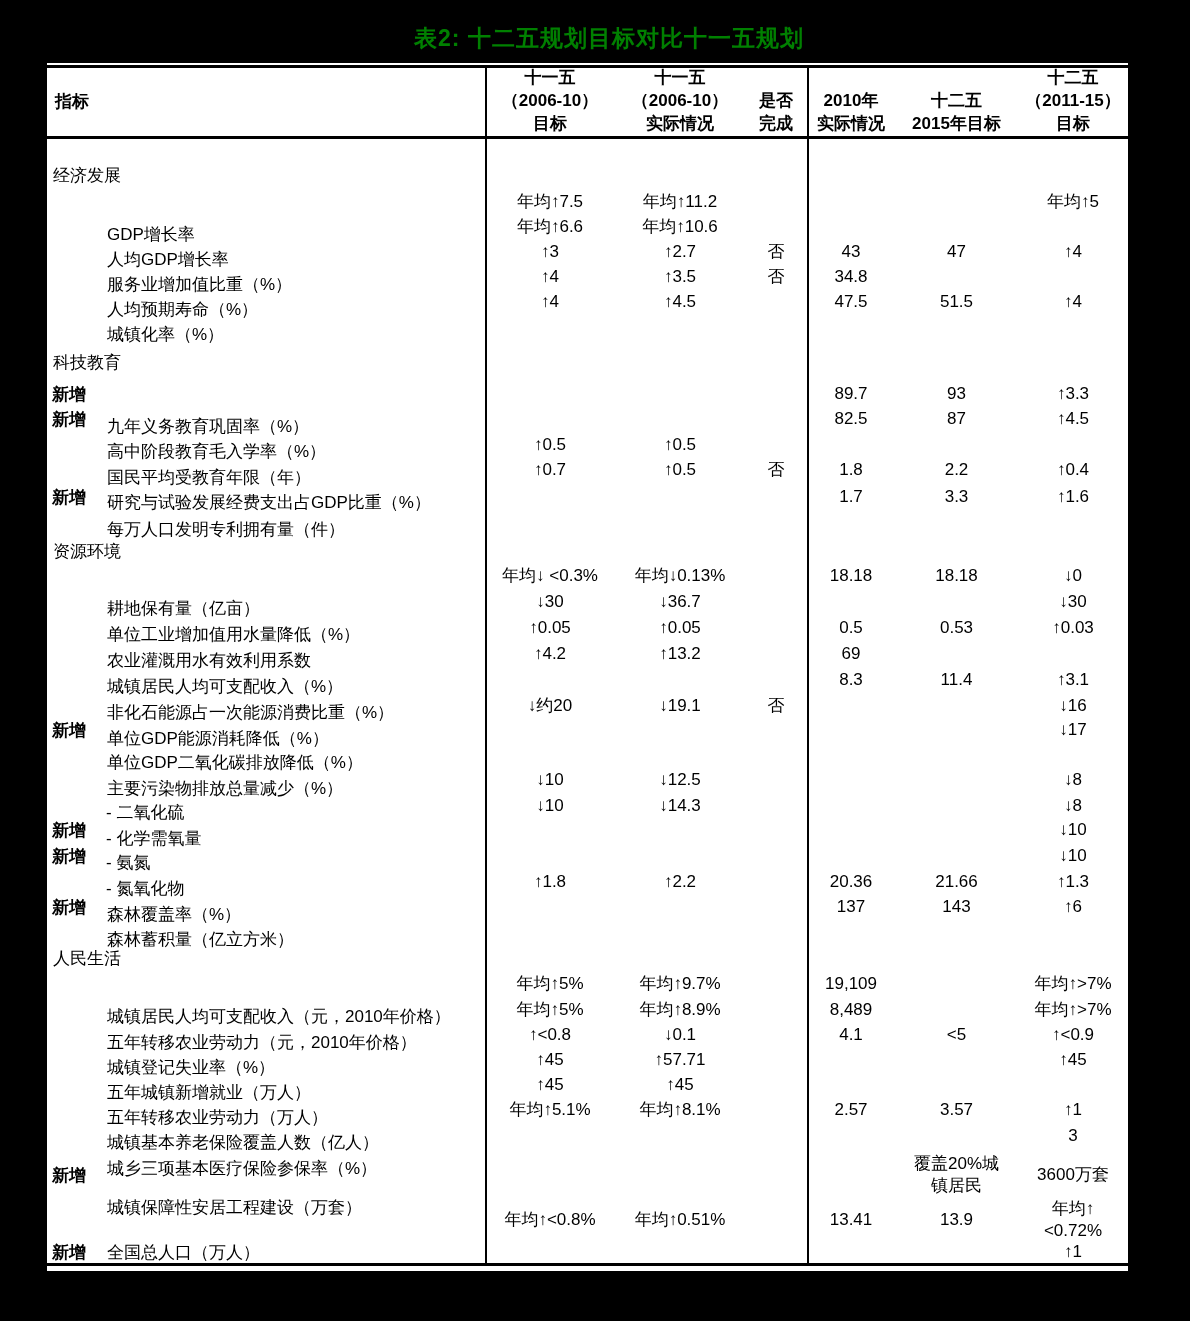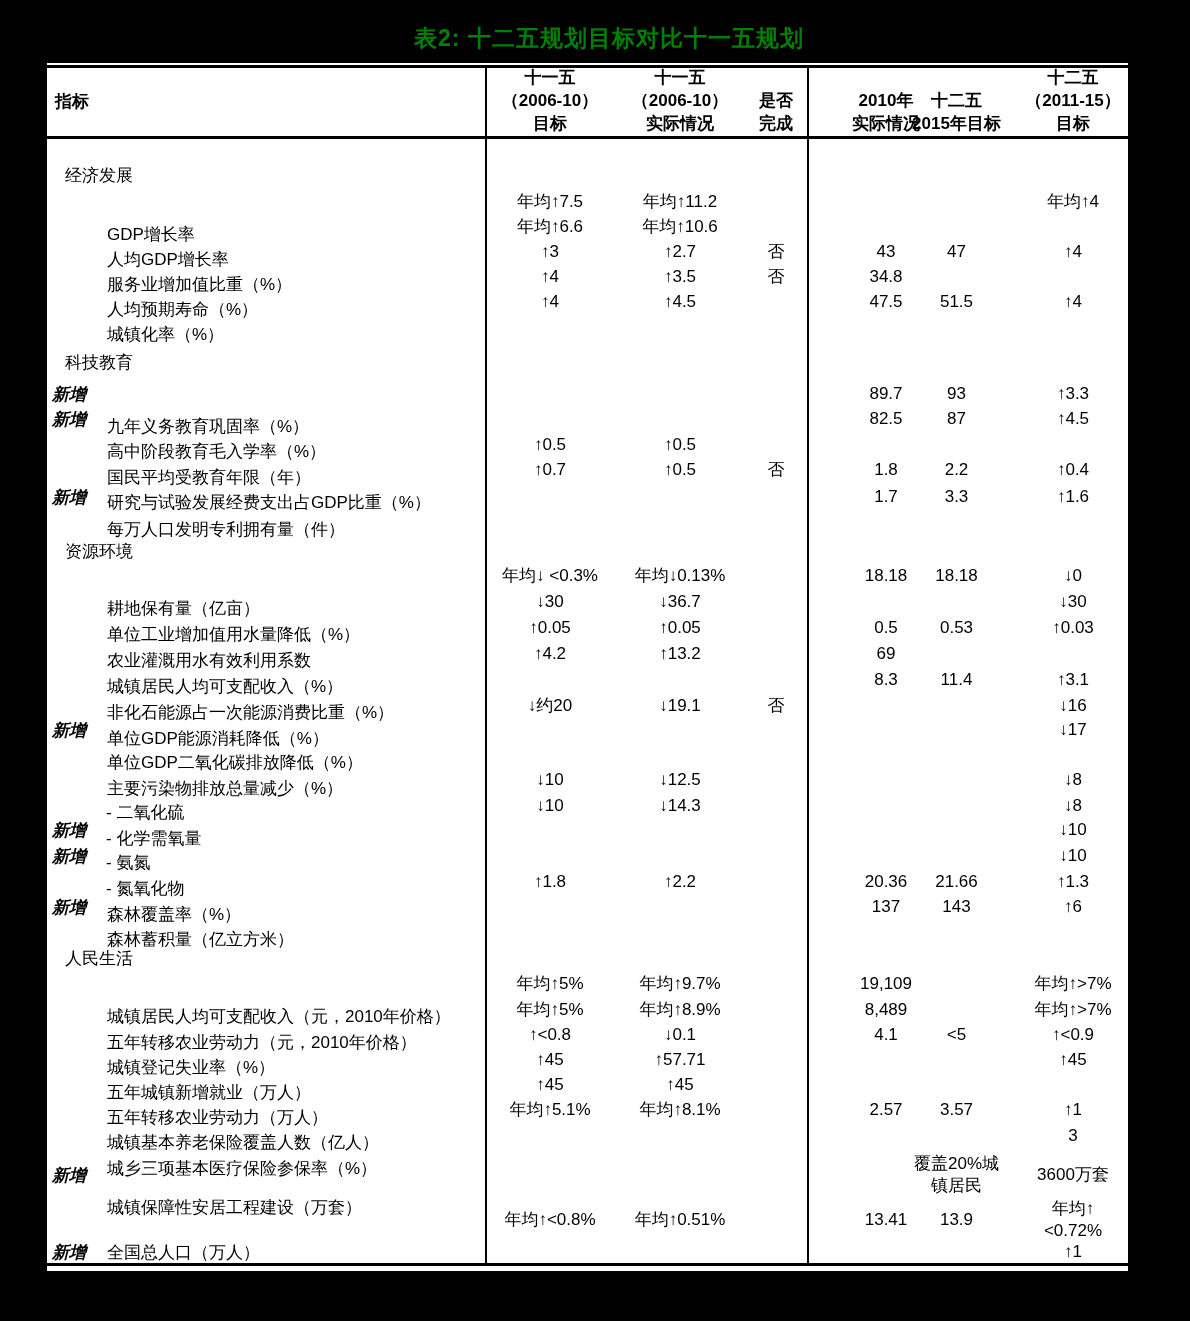--- a/index.html
+++ b/index.html
@@ -21,32 +21,32 @@
   #hr-head{top:73px;}
   #hr-bottom{top:1200px;}
   
   .vl{position:absolute;top:2px;width:2px;height:1201px;background:#000;}
   #vl-1{left:438px;}
   #vl-2{left:760px;}
   
   .c2{left:438px;width:130px;}
   .c3{left:568px;width:130px;}
   .c4{left:698px;width:62px;}
-  .c5{left:780px;width:88px;padding-left:15px;}
+  .c5{left:745px;width:88px;padding-left:15px;}
   .c6{left:848px;width:123px;}
   .c7{left:971px;width:110px;}
   
   .header{position:absolute;top:3px;left:0;width:1081px;height:69px;font-size:17px;font-weight:bold;}
   .h-ind{position:absolute;left:8px;top:50%;transform:translateY(-50%);}
   .hcol{position:absolute;top:0;bottom:0;display:flex;flex-direction:column;justify-content:flex-end;text-align:center;}
   .hline{line-height:23px;white-space:nowrap;}
   
   .row{position:absolute;left:0;width:1081px;height:0;font-size:17px;}
-  .sec-label{position:absolute;left:18px;transform:translateY(-50%);white-space:nowrap;}
-  .tag{position:absolute;left:5px;transform:translateY(-50%);font-weight:bold;font-style:italic;}
+  .sec-label{position:absolute;left:6px;transform:translateY(-50%);white-space:nowrap;}
+  .tag{position:absolute;left:5px;transform:translateY(-50%);font-weight:bold;}
   .lab{position:absolute;left:60px;transform:translateY(-50%);white-space:nowrap;margin-top:32px;}
   .lab.sub{left:59px;}
   .cell{position:absolute;transform:translateY(-50%);text-align:center;line-height:22px;font-weight:500;white-space:nowrap;}
   .cell-line{line-height:22px;}
 </style>
 </head>
 <body>
 
 <div class="title">表2: 十二五规划目标对比十一五规划</div>
 
@@ -91,21 +91,21 @@
   </div>
 
   <div id="table-body">
       <div class="row" style="top: 112px;">
         <div class="sec-label">经济发展</div>
       </div>
       <div class="row" style="top: 139px;">
         <div class="lab">GDP增长率</div>
         <div class="cell c2">年均↑7.5</div>
         <div class="cell c3">年均↑11.2</div>
-        <div class="cell c7">年均↑4</div>
+        <div class="cell c7">年均↑5</div>
       </div>
       <div class="row" style="top: 164px;">
         <div class="lab">人均GDP增长率</div>
         <div class="cell c2">年均↑6.6</div>
         <div class="cell c3">年均↑10.6</div>
       </div>
       <div class="row" style="top: 189px;">
         <div class="lab">服务业增加值比重（%）</div>
         <div class="cell c2">↑3</div>
         <div class="cell c3">↑2.7</div>

